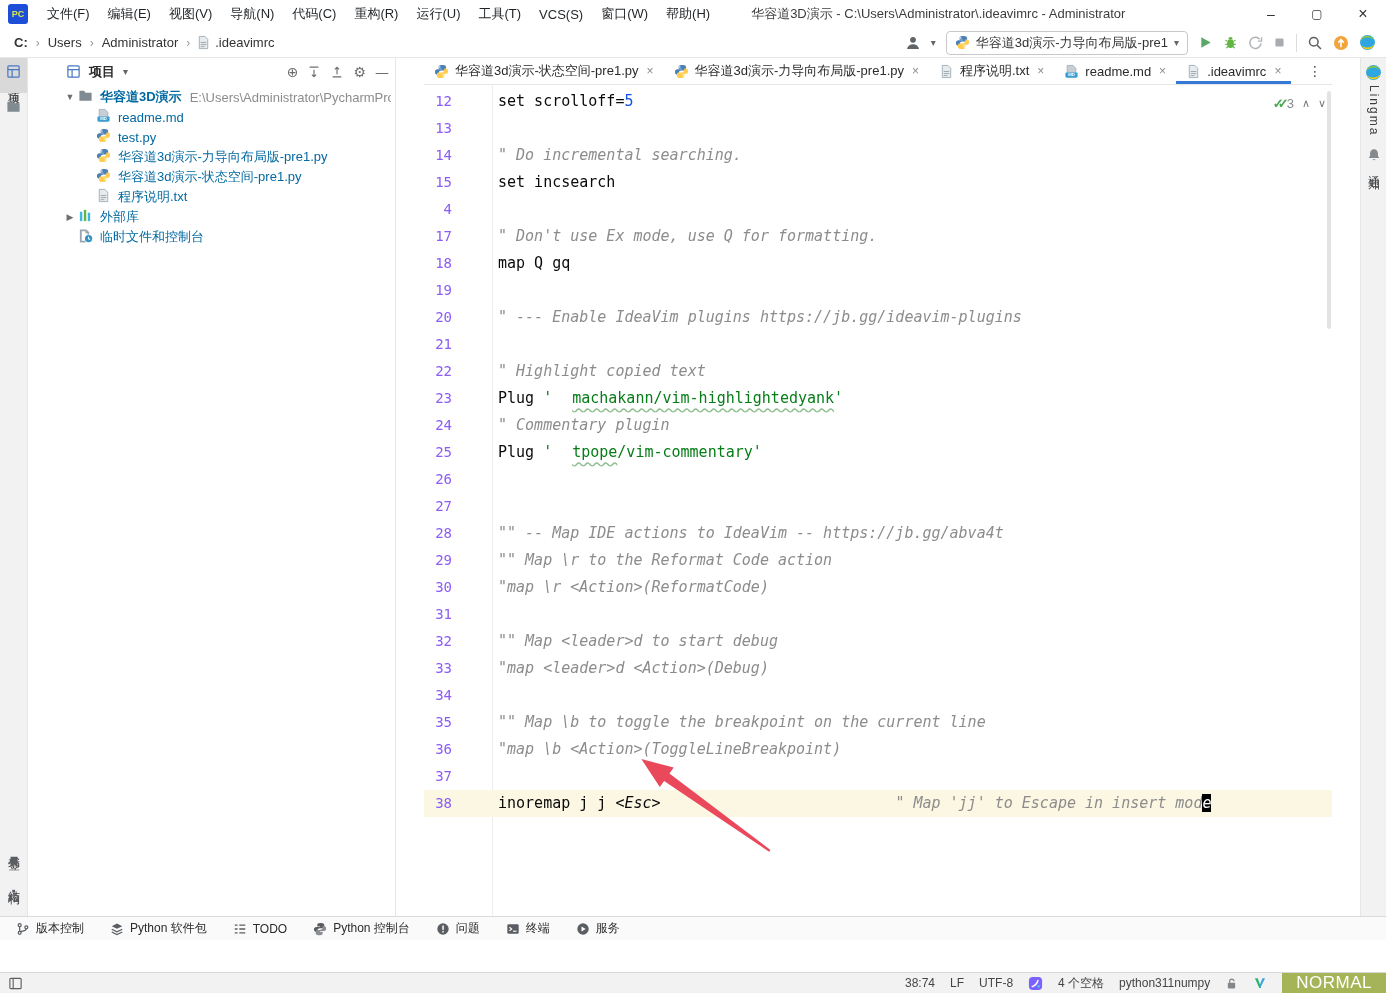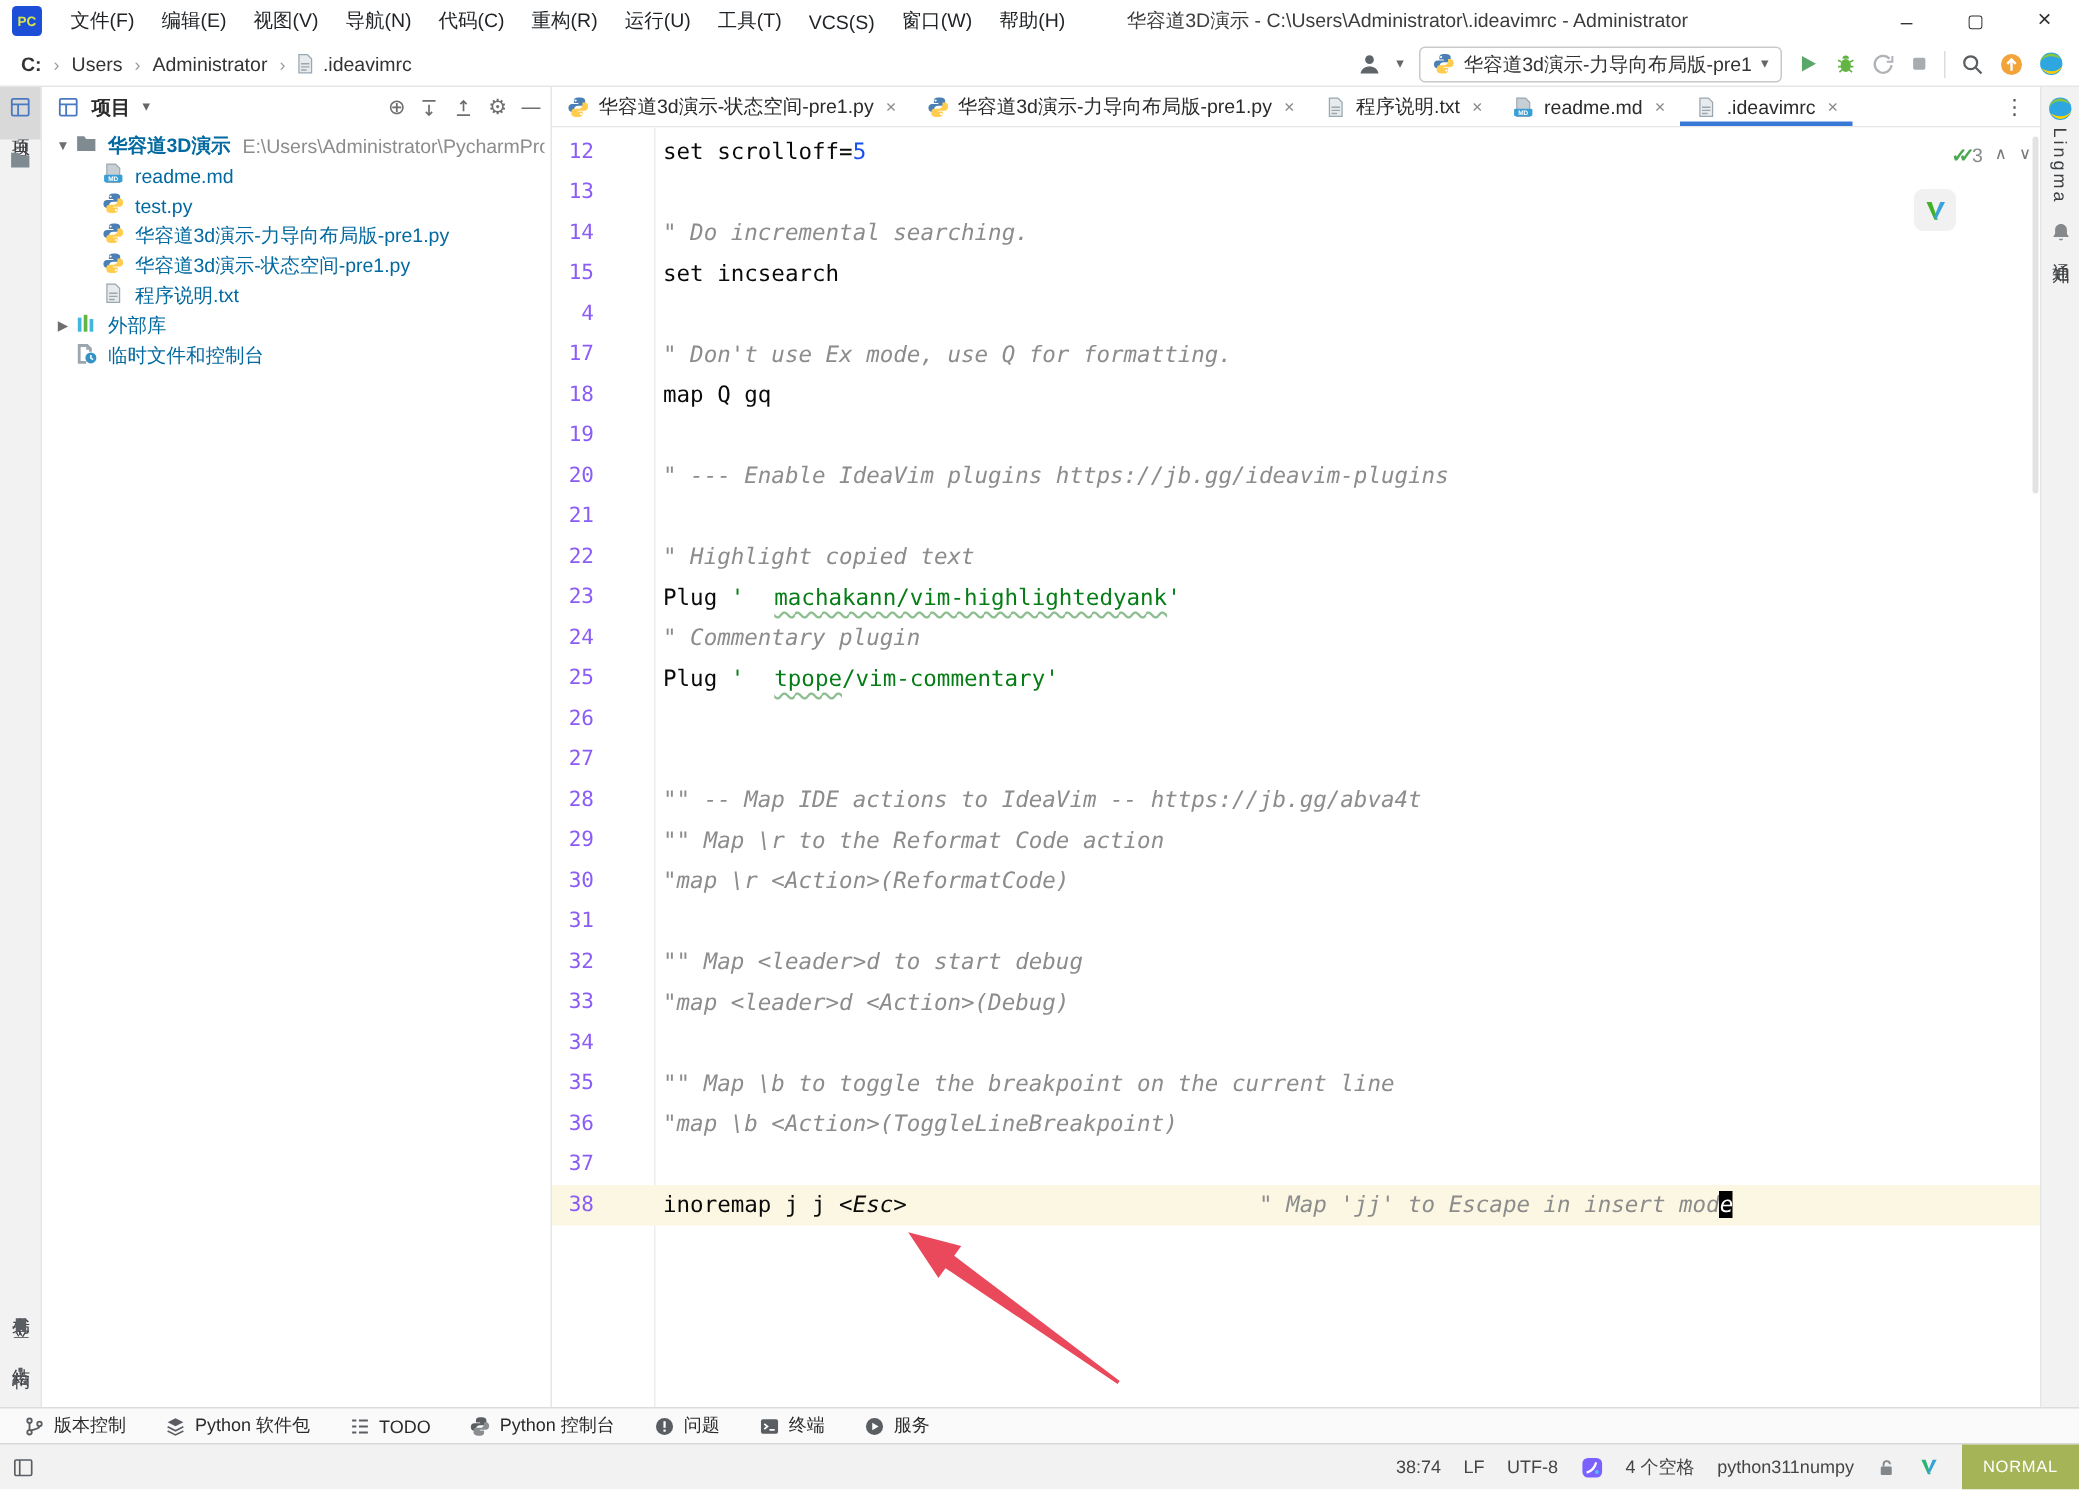--- a/index.html
+++ b/index.html
@@ -22,21 +22,21 @@
   .crumbs{display:flex;align-items:center;gap:2px;white-space:nowrap;}
   .crumb{color:#333;padding:0 2px;}
   .crumb.b{font-weight:bold;}
   .crumb-sep{color:#9a9a9a;padding:0 4px;font-size:12px;}
   .toolbar-right{margin-left:auto;display:flex;align-items:center;gap:10px;}
   .runcfg{display:flex;align-items:center;gap:6px;border:1px solid #c9c9c9;border-radius:4px;height:24px;padding:0 8px;background:#fff;color:#333;}
   .tb-divider{width:1px;height:18px;background:#dcdcdc;}
   .caret{font-size:10px;color:#666;}
 
   
-  .main{flex:1 1 auto;display:flex;min-height:0;}
+  .main{flex:1 1 auto;display:flex;min-height:0;gap:28px;}
   .stripe{width:28px;background:#f2f2f3;display:flex;flex-direction:column;align-items:center;flex:0 0 auto;}
   .stripe-left{border-right:1px solid #e6e6e6;}
   .stripe-right{width:26px;border-left:1px solid #e6e6e6;}
   .stripe-btn{display:flex;flex-direction:column;align-items:center;gap:4px;padding:6px 0;width:100%;}
   .stripe-btn.sel{background:#d9d9d9;}
   .vtext{writing-mode:vertical-rl;font-size:12px;color:#3c3f41;letter-spacing:2px;}
   .stripe-spacer{flex:1 1 auto;}
 
   
   .project{width:340px;background:#fff;border-right:1px solid #e6e6e6;display:flex;flex-direction:column;flex:0 0 auto;overflow:hidden;}
@@ -77,23 +77,23 @@
 
   .inspect{position:absolute;top:5px;right:6px;display:flex;align-items:center;gap:8px;color:#8a8a8a;font-size:13px;z-index:5;font-family:"Liberation Sans",sans-serif;}
   .checkx{color:#4da652;font-weight:bold;letter-spacing:-6px;margin-right:4px;}
   .ivim-float{position:absolute;left:908px;top:41px;width:28px;height:28px;border-radius:6px;background:#f1f1f1;display:flex;align-items:center;justify-content:center;z-index:5;}
   .scroll-thumb{position:absolute;right:1px;top:6px;width:4px;height:238px;background:#e3e3e3;border-radius:2px;z-index:4;}
   .arrow-svg{position:absolute;inset:0;z-index:6;pointer-events:none;}
 
   
   .bottombar{height:24px;display:flex;align-items:center;gap:26px;background:#fafafa;border-top:1px solid #dcdcdc;padding-left:16px;font-size:12px;color:#2b2b2b;flex:0 0 auto;}
   .bb-item{display:flex;align-items:center;gap:6px;}
-  .statusbar{height:31px;display:flex;align-items:center;background:#f2f2f2;border-top:1px solid #d8d8d8;padding-left:8px;font-size:12px;color:#454545;flex:0 0 auto;}
+  .statusbar{height:21px;display:flex;align-items:center;background:#f2f2f2;border-top:1px solid #d8d8d8;padding-left:8px;font-size:12px;color:#454545;flex:0 0 auto;margin-top:32px;}
   .sb-right{margin-left:auto;display:flex;align-items:center;gap:15px;height:100%;}
-  .vim-badge{height:100%;display:flex;align-items:center;justify-content:center;padding:0 14px;background:#a6b458;color:#fff;font-size:11px;letter-spacing:.5px;}
+  .vim-badge{height:100%;display:flex;align-items:center;justify-content:center;padding:0 14px;background:#a6b458;color:#fff;font-size:17px;letter-spacing:.5px;}
 </style>
 </head>
 <body>
 
 <div class="app">
 
   <div class="titlebar">
     <div class="pc-logo">PC</div>
     <div id="menubar" style="display: flex;">
         <div class="menu-item">文件(F)</div>

